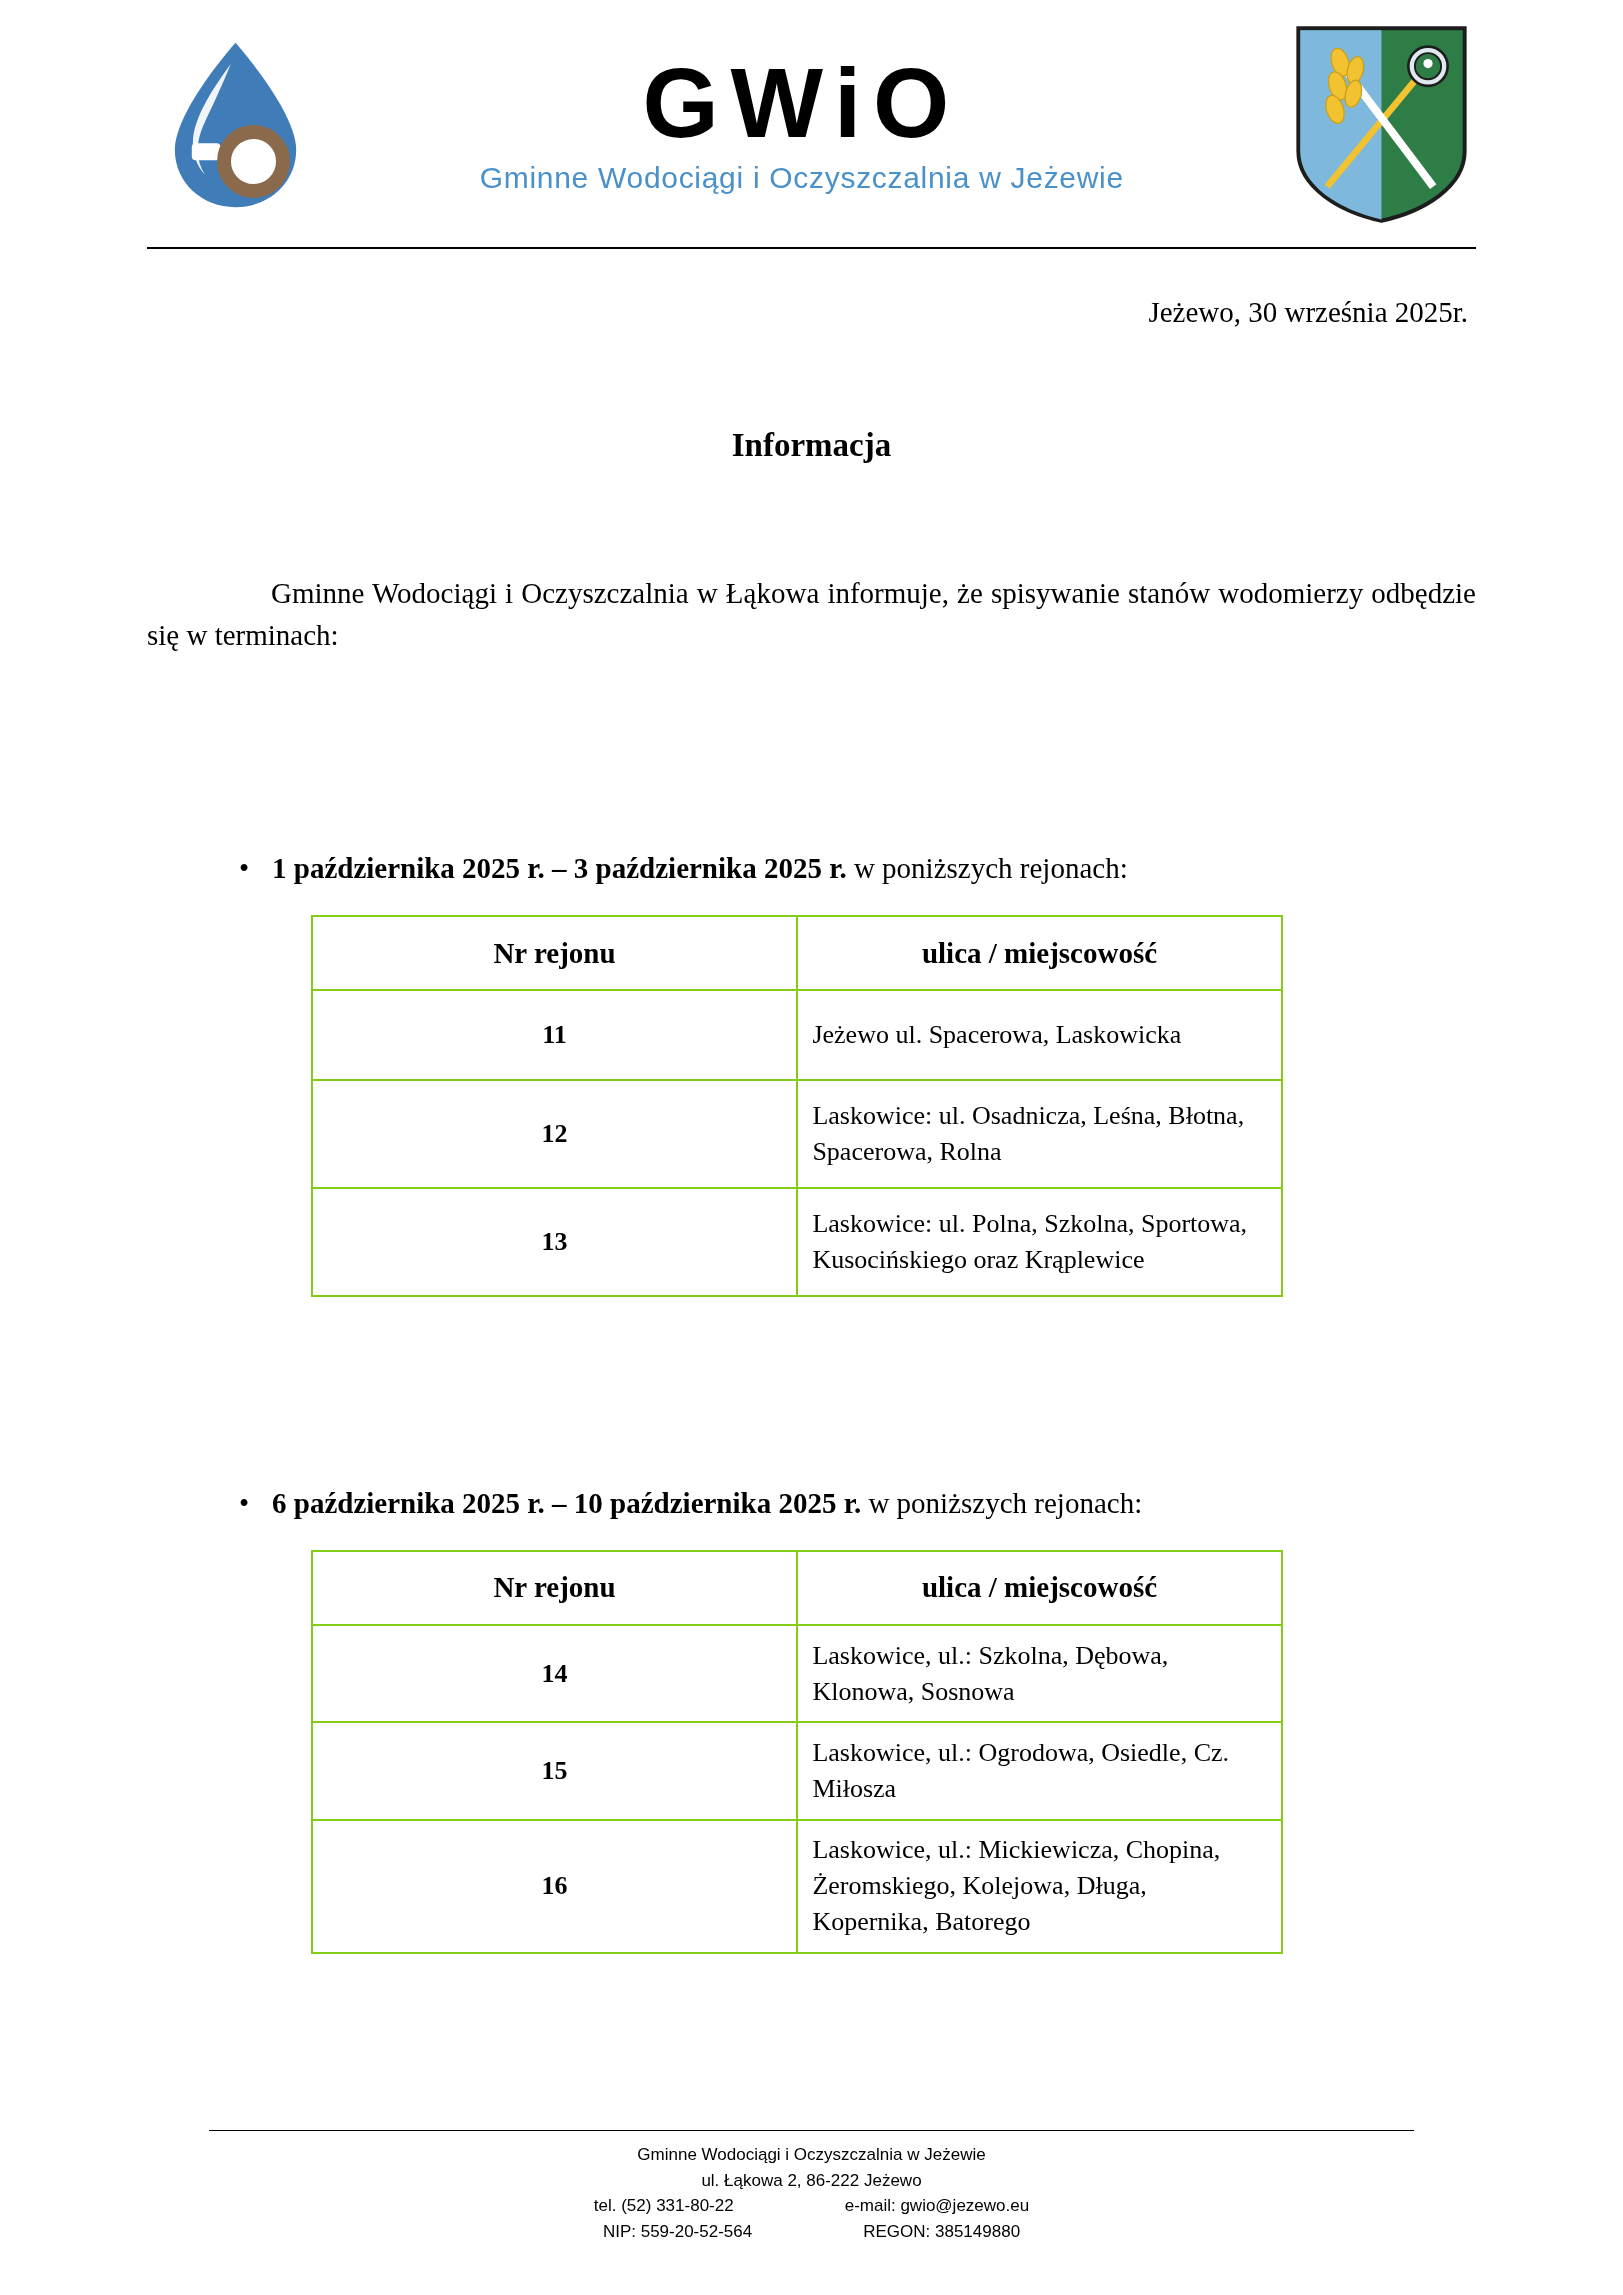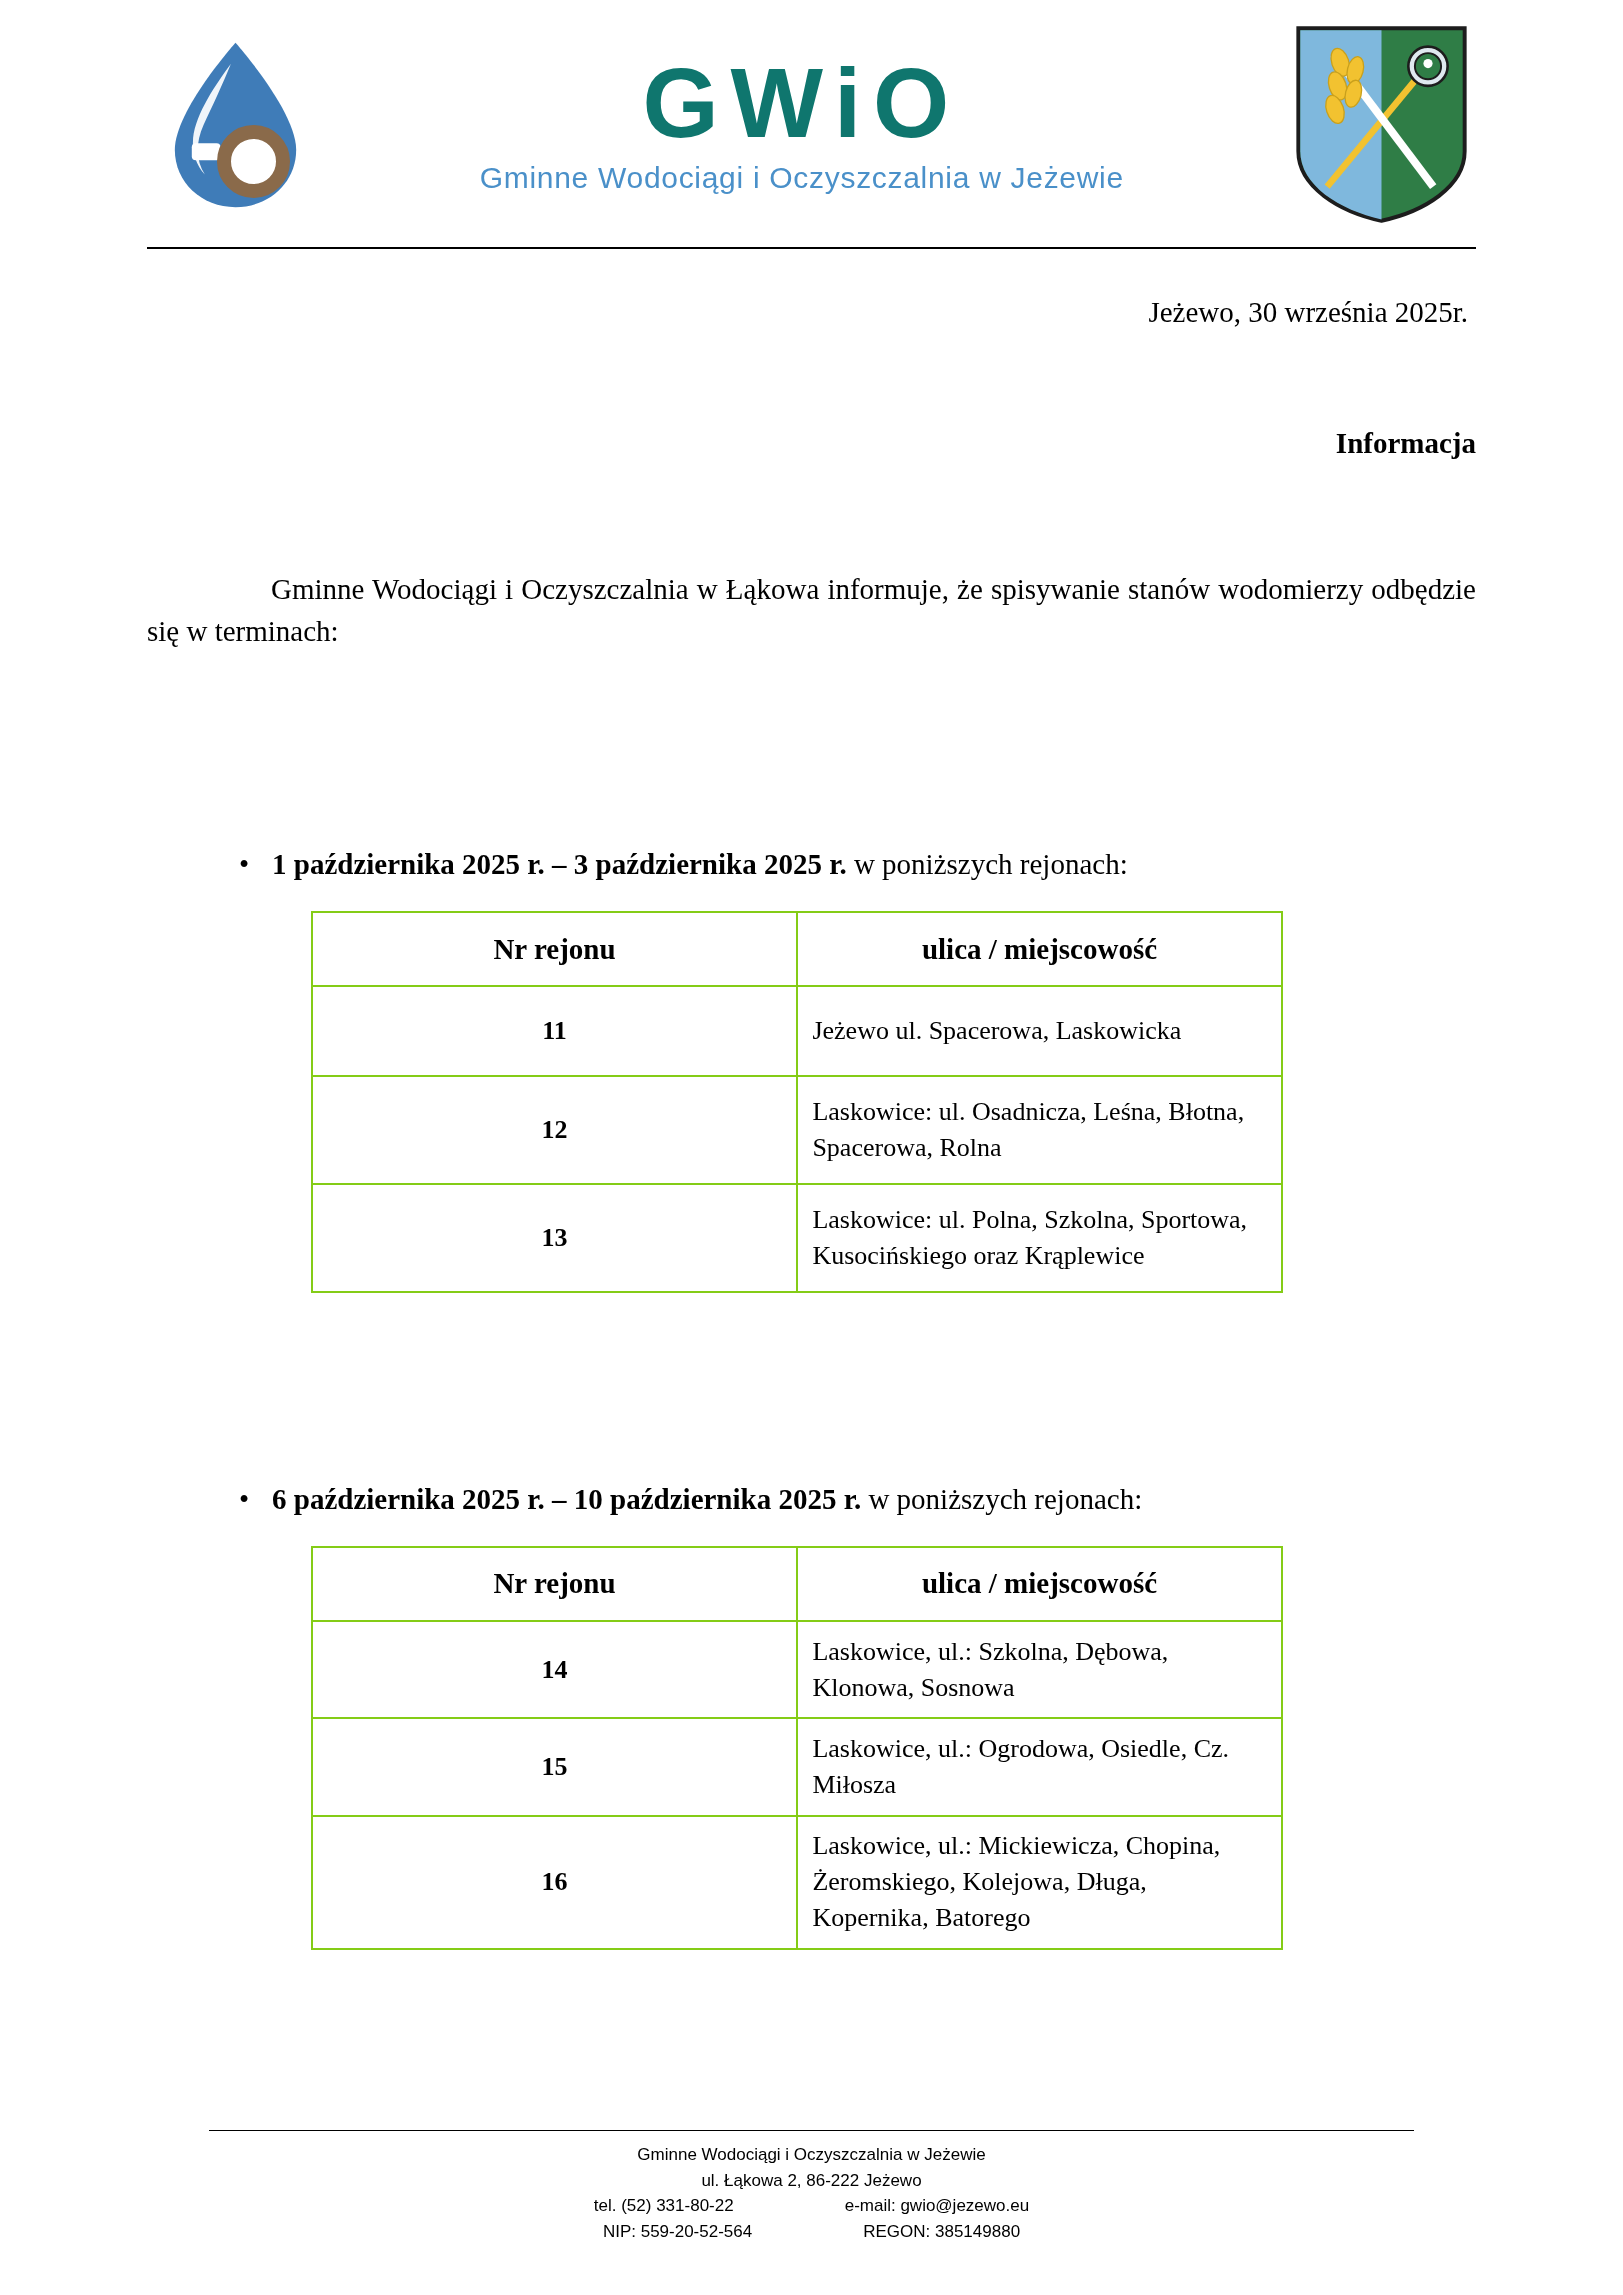--- a/index.html
+++ b/index.html
@@ -72,21 +72,21 @@
     flex: 1 1 auto;
     text-align: center;
     margin-left: 19.6px;
     margin-right: 26px;
   }
   .gwio {
     font-family: "Liberation Sans", sans-serif;
     font-weight: bold;
     font-size: 98px;
     letter-spacing: 11.8px;
-    color: #0f766e;
+    color: #000000;
     line-height: 1.0;
   }
   .gwio-sub {
     font-family: "Liberation Sans", sans-serif;
     font-size: 30px;
     color: #4a90c9;
     letter-spacing: 0.7px;
     margin-top: 9.2px;
   }
 
@@ -100,22 +100,22 @@
 
   
   .date-line {
     text-align: right;
     font-size: 29px;
     margin-top: 47px;
     margin-right: 7.9px;
   }
 
   .doc-title {
-    text-align: right;
-    font-size: 29px;
+    text-align: center;
+    font-size: 33px;
     font-weight: bold;
     margin-top: 98px;
   }
 
   .intro {
     margin-top: 108px;
     font-size: 29px;
     line-height: 1.45;
     text-align: justify;
     text-indent: 124px;

